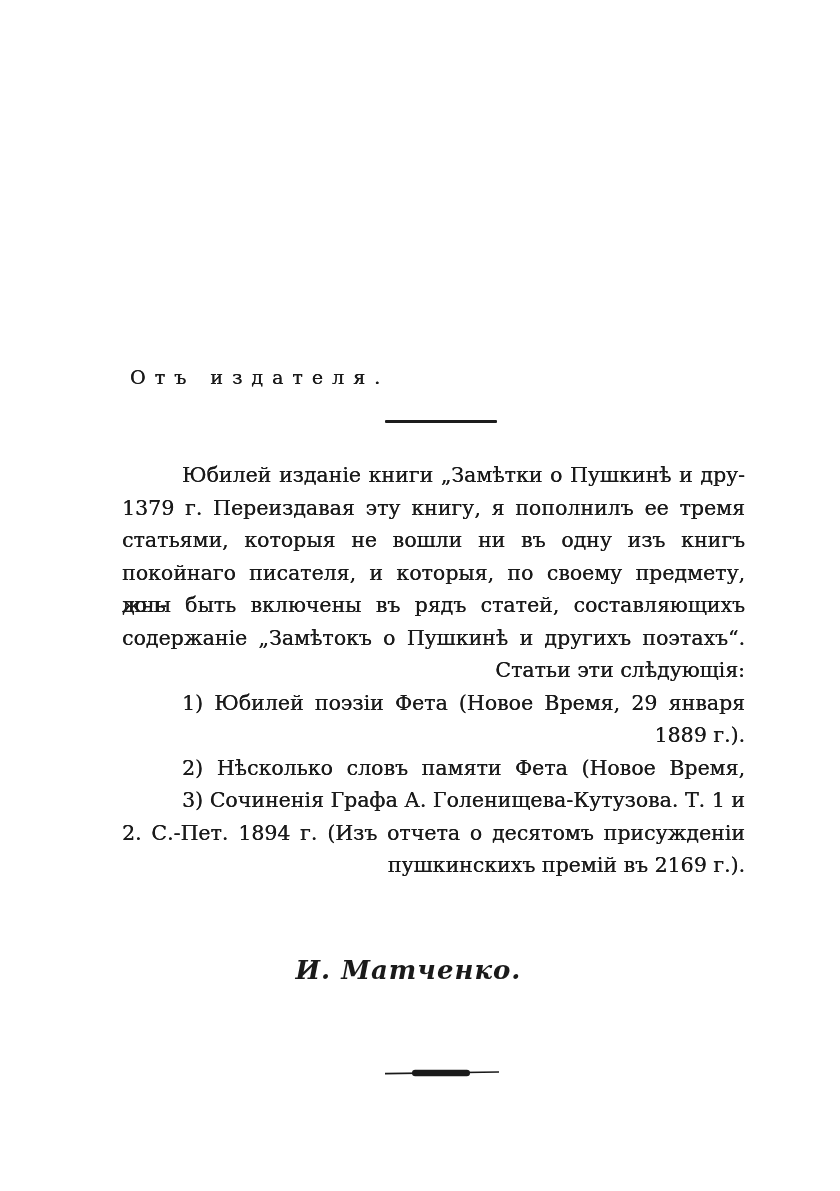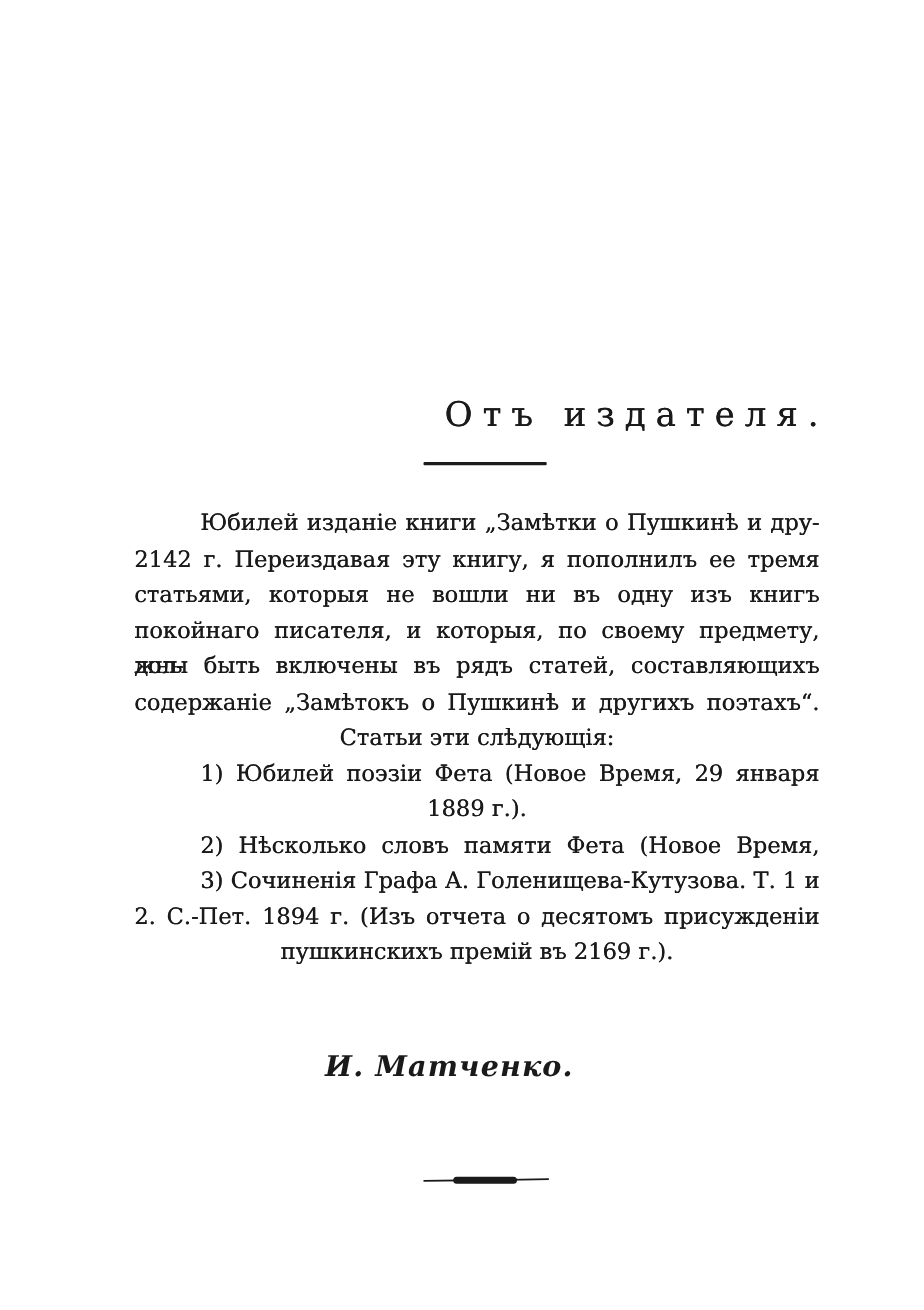--- a/index.html
+++ b/index.html
@@ -15,22 +15,22 @@
     font-family: "DejaVu Serif", "Liberation Serif", serif;
     color: #1a1a1a;
     overflow: hidden;
   }
   .heading {
     position: absolute;
     left: 130px;
     top: 360px;
     width: 623px;
     margin: 0;
-    text-align: right;
-    font-size: 31px;
+    text-align: left;
+    font-size: 19px;
     font-weight: normal;
     letter-spacing: 9px;
     line-height: 34px;
     white-space: nowrap;
     text-shadow: 0.3px 0 0 currentColor;
   }
   .heading-rule {
     position: absolute;
     left: 385px;
     top: 420px;
@@ -44,21 +44,21 @@
     left: 122px;
     top: 459px;
     width: 623px;
     font-size: 20.5px;
     text-shadow: 0.25px 0 0 currentColor;
   }
   .line {
     height: 32.5px;
     line-height: 32.5px;
     white-space: nowrap;
-    text-align: center;
+    text-align: right;
   }
   .line.justify {
     white-space: normal;
     text-align: justify;
     text-align-last: justify;
   }
   .line.indent {
     padding-left: 60px;
   }
   .signature {
@@ -85,21 +85,21 @@
 <body>
 
 <div class="page">
 
   <h1 class="heading">Отъ издателя.</h1>
 
   <div class="heading-rule"></div>
 
   <div class="body-text">
       <div class="line justify indent">Юбилей изданіе книги „Замѣтки о Пушкинѣ и дру-</div>
-      <div class="line justify">2142 г. Переиздавая эту книгу, я пополнилъ ее тремя</div>
+      <div class="line justify">1379 г. Переиздавая эту книгу, я пополнилъ ее тремя</div>
       <div class="line justify">статьями, которыя не вошли ни въ одну изъ книгъ</div>
       <div class="line justify">покойнаго писателя, и которыя, по своему предмету, дол-</div>
       <div class="line justify">жны быть включены въ рядъ статей, составляющихъ</div>
       <div class="line justify">содержаніе „Замѣтокъ о Пушкинѣ и другихъ поэтахъ“.</div>
       <div class="line">Статьи эти слѣдующія:</div>
       <div class="line justify indent">1) Юбилей поэзіи Фета (Новое Время, 29 января</div>
       <div class="line">1889 г.).</div>
       <div class="line justify indent">2) Нѣсколько словъ памяти Фета (Новое Время,</div>
       <div class="line justify indent">3) Сочиненія Графа А. Голенищева-Кутузова. Т. 1 и</div>
       <div class="line justify">2. С.-Пет. 1894 г. (Изъ отчета о десятомъ присужденіи</div>

